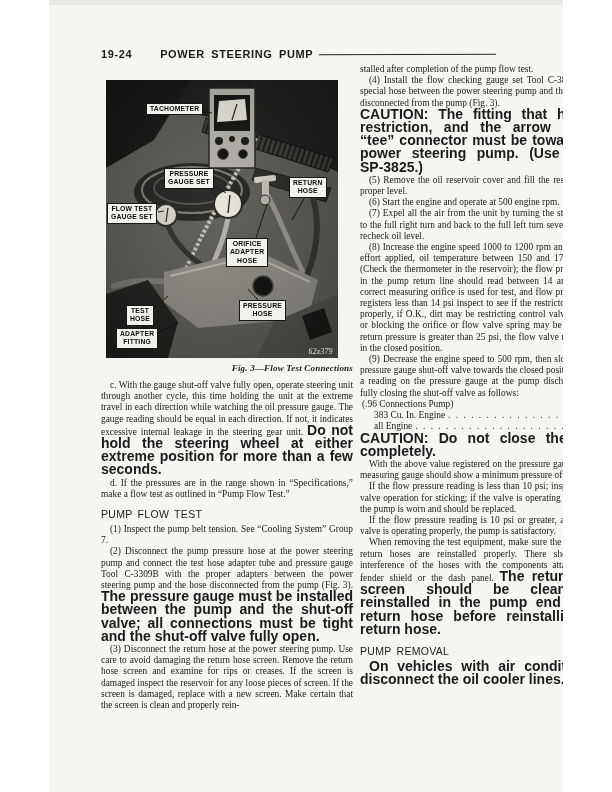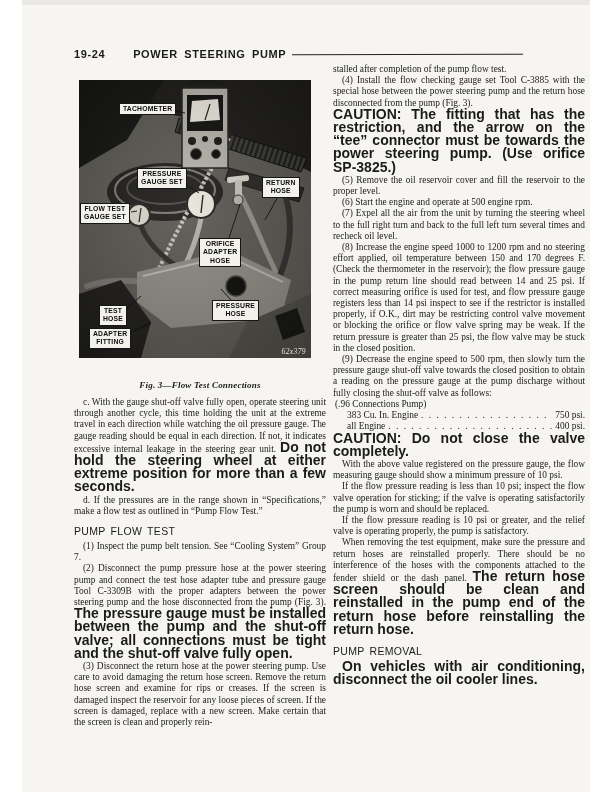--- a/index.html
+++ b/index.html
@@ -1,17 +1,17 @@
 <!DOCTYPE html>
 <html><head>
 <meta charset="utf-8">
 <style>
   html,body{margin:0;padding:0;background:#ffffff;}
   .page{
-    position:relative;width:568px;height:792px;margin:0 auto;
+    position:relative;width:514px;height:792px;margin:0 auto;
     background:#f6f5f1;
     color:#1b1b1b;
     font-family:"Liberation Serif", serif;
     overflow:hidden;
   }
   .scan-edge{position:absolute;top:0;left:0;right:0;height:5px;background:rgba(0,0,0,0.05);}
   
   .header{
     position:absolute;top:48px;left:52px;right:67px;
     display:flex;align-items:center;
@@ -42,21 +42,21 @@
     font-family:"Liberation Sans", sans-serif;font-weight:700;
     font-size:6.8px;line-height:8.4px;letter-spacing:0.2px;
     padding:1px 3px;text-align:center;white-space:pre-line;color:#0c0c0c;
   }
   .photo-id{
     position:absolute;right:5px;bottom:2px;
     font-style:italic;font-size:7.5px;color:#e9e8e2;letter-spacing:0.4px;
     font-family:"Liberation Serif", serif;
   }
   .caption{
-    margin-top:22px;text-align:center;
+    margin-top:5px;text-align:right;
     font-weight:700;font-style:italic;font-size:9px;letter-spacing:0.2px;
   }
   
   .blk-p{font-size:9.4px;line-height:11.2px;text-align:justify;margin:0;}
   .blk-p.indent{text-indent:9px;}
   .blk-p .seg-b{
     font-family:"Liberation Sans", sans-serif;font-weight:700;font-size:14px;
   }
   .blk-h{
     font-family:"Liberation Sans", sans-serif;font-weight:400;font-size:10.5px;

